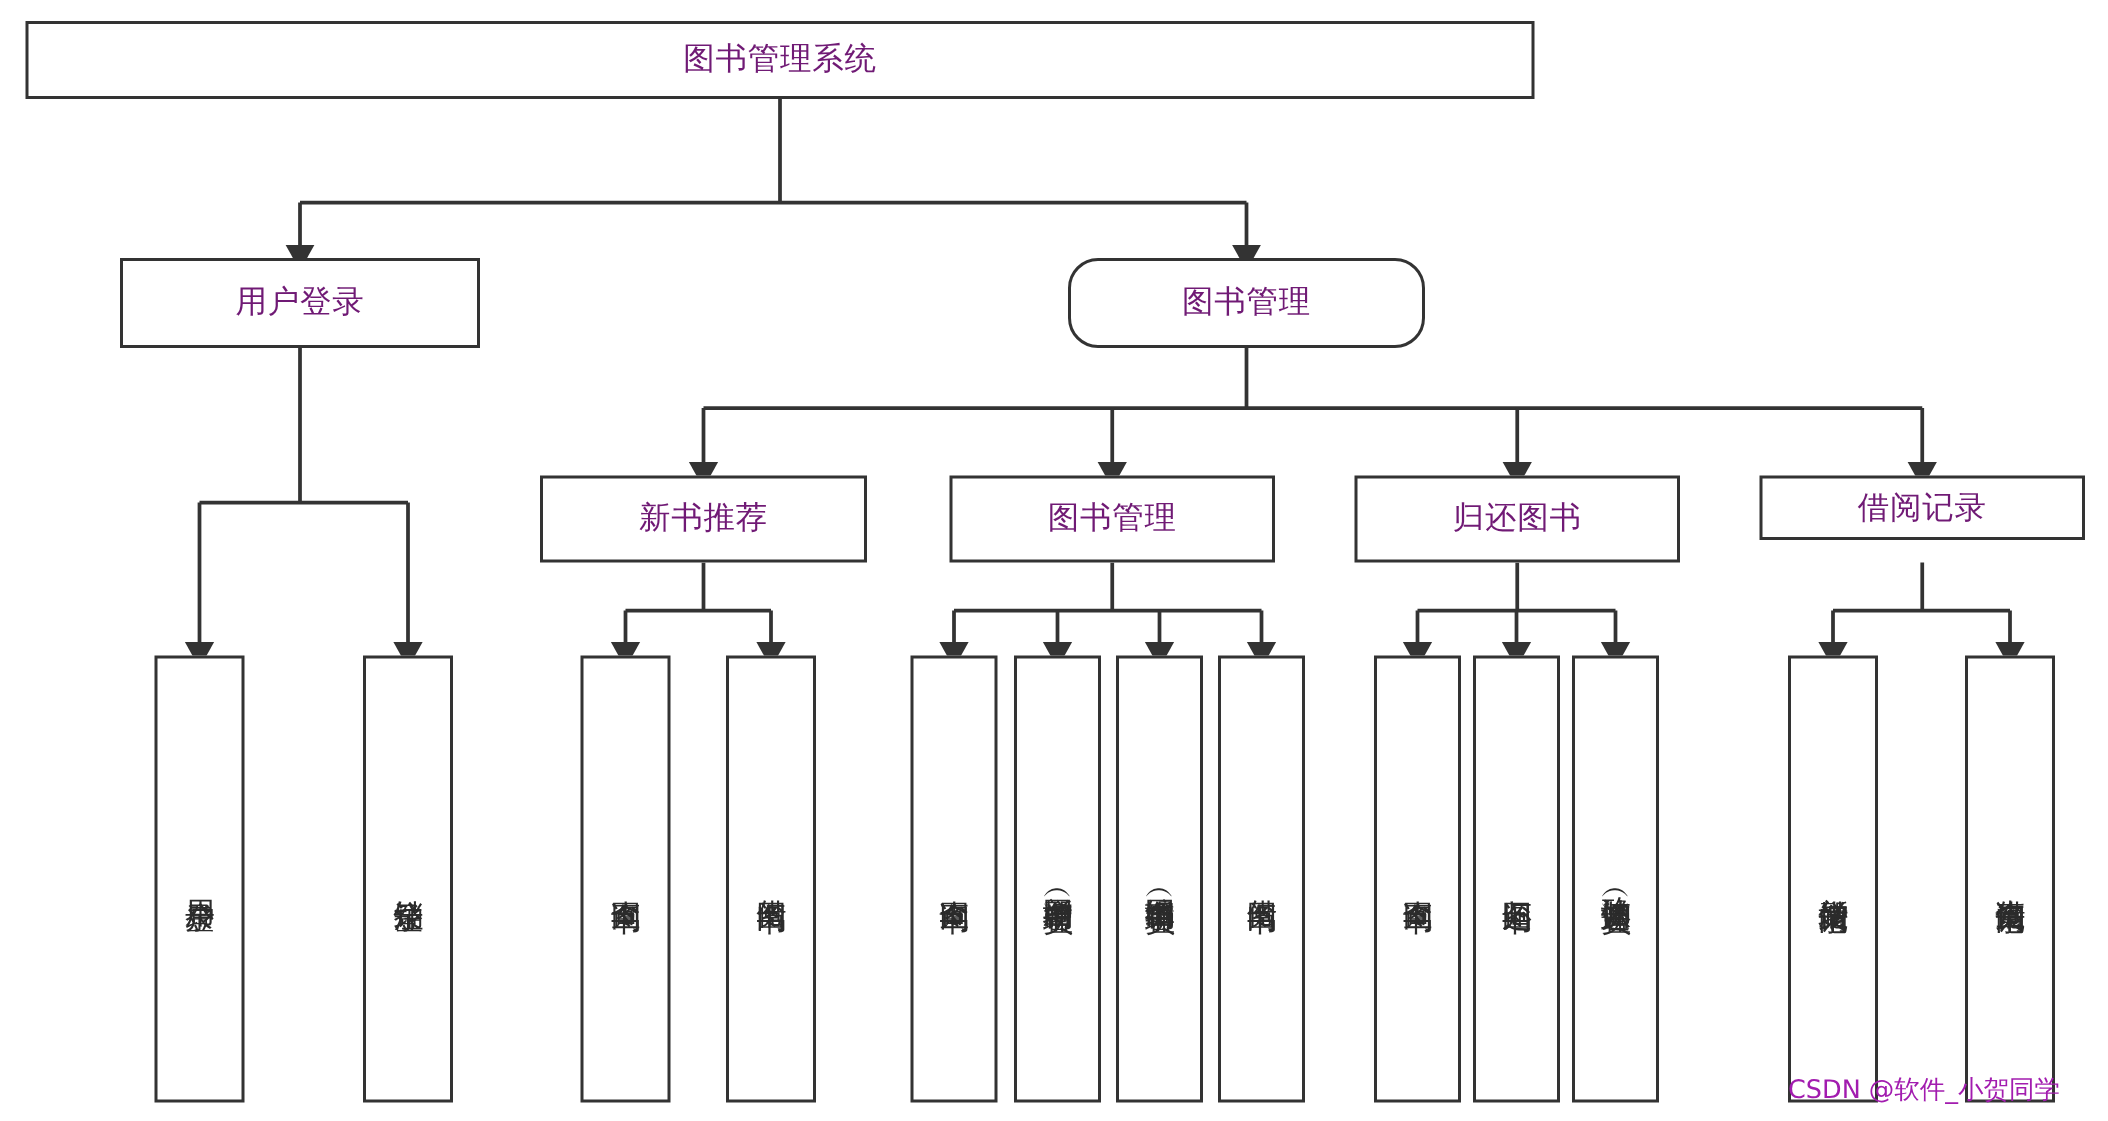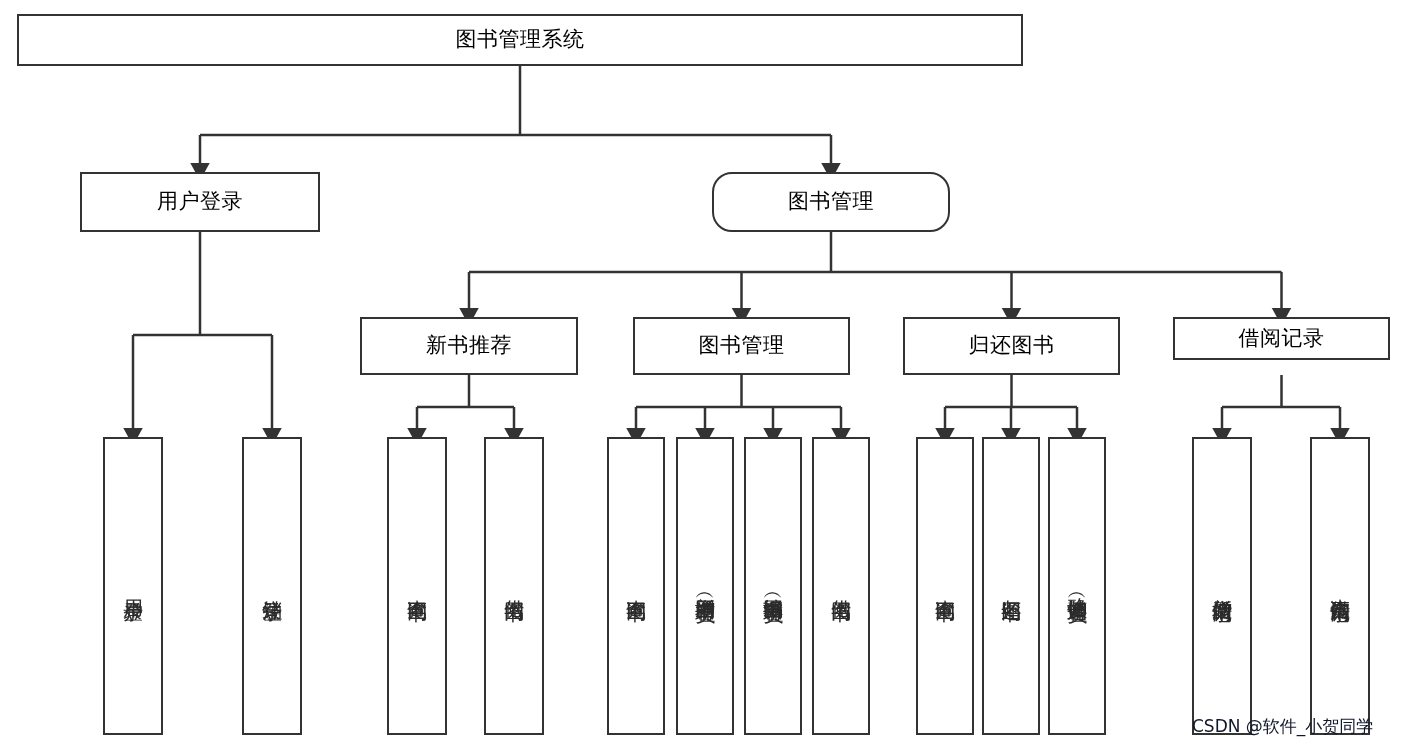--- a/index.html
+++ b/index.html
@@ -29,21 +29,21 @@
     box-sizing: border-box;
     background: #ffffff;
     border: 2px solid #333333;
     display: flex;
     align-items: center;
     justify-content: center;
     overflow: hidden;
   }
   .node-label-h {
     font-size: 21px;
-    color: #000000;
+    color: #701a75;
     line-height: 1.1;
     white-space: nowrap;
     letter-spacing: 0.5px;
   }
   .node-label-v {
     font-size: 20px;
     color: #2b2b2b;
     writing-mode: vertical-rl;
     text-orientation: upright;
     line-height: 1.18;
@@ -159,14 +159,14 @@
       <div class="node-box" style="left: 1048px; top: 437px; width: 58px; height: 298px;">
         <span class="node-label-v" style="font-size: 20px;">确认归还（管理员）</span>
       </div>
       <div class="node-box" style="left: 1192px; top: 437px; width: 60px; height: 298px;">
         <span class="node-label-v" style="font-size: 20px;">新增借阅记录</span>
       </div>
       <div class="node-box" style="left: 1310px; top: 437px; width: 60px; height: 298px;">
         <span class="node-label-v" style="font-size: 20px;">查询借阅记录</span>
       </div>
     </div>
-  <div class="watermark" style="left: 1192px; top: 715px; color: #0f172a;">CSDN @软件_小贺同学</div>
+  <div class="watermark" style="left: 1192px; top: 715px; color: #a21caf;">CSDN @软件_小贺同学</div>
 </div>
 
 </body></html>

